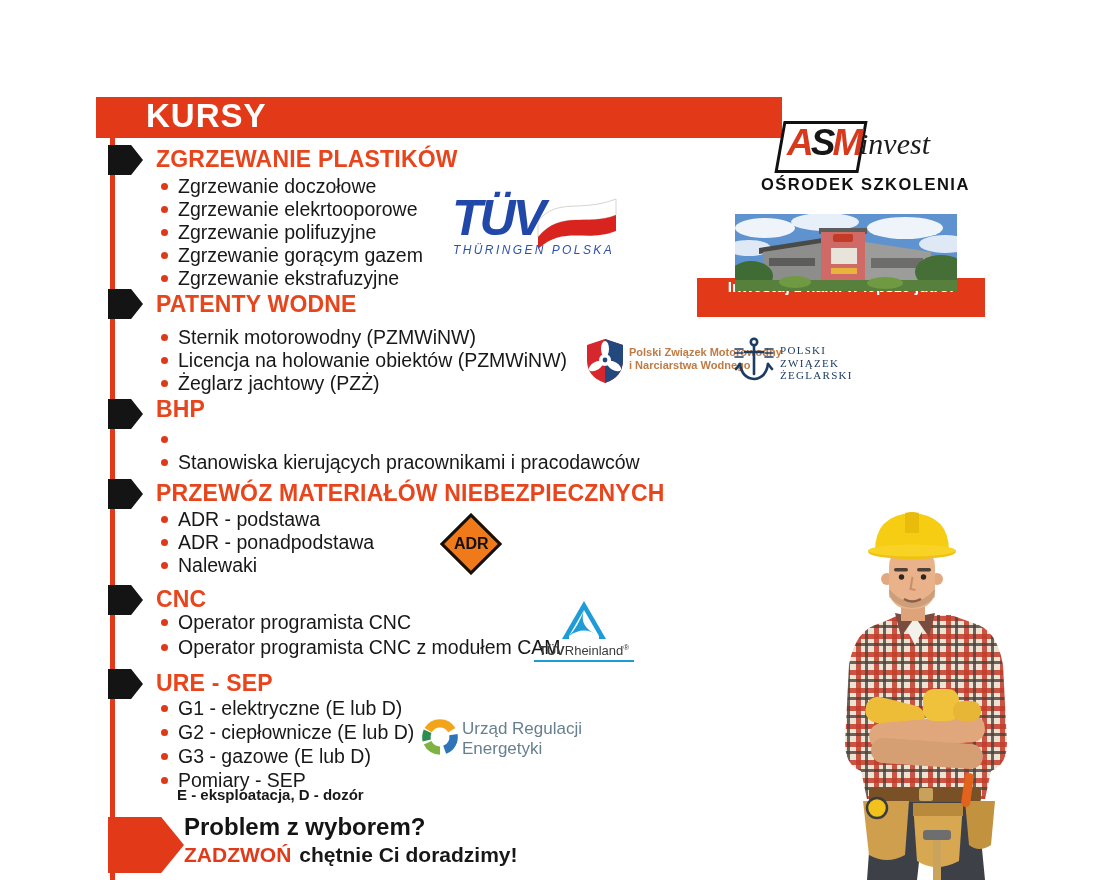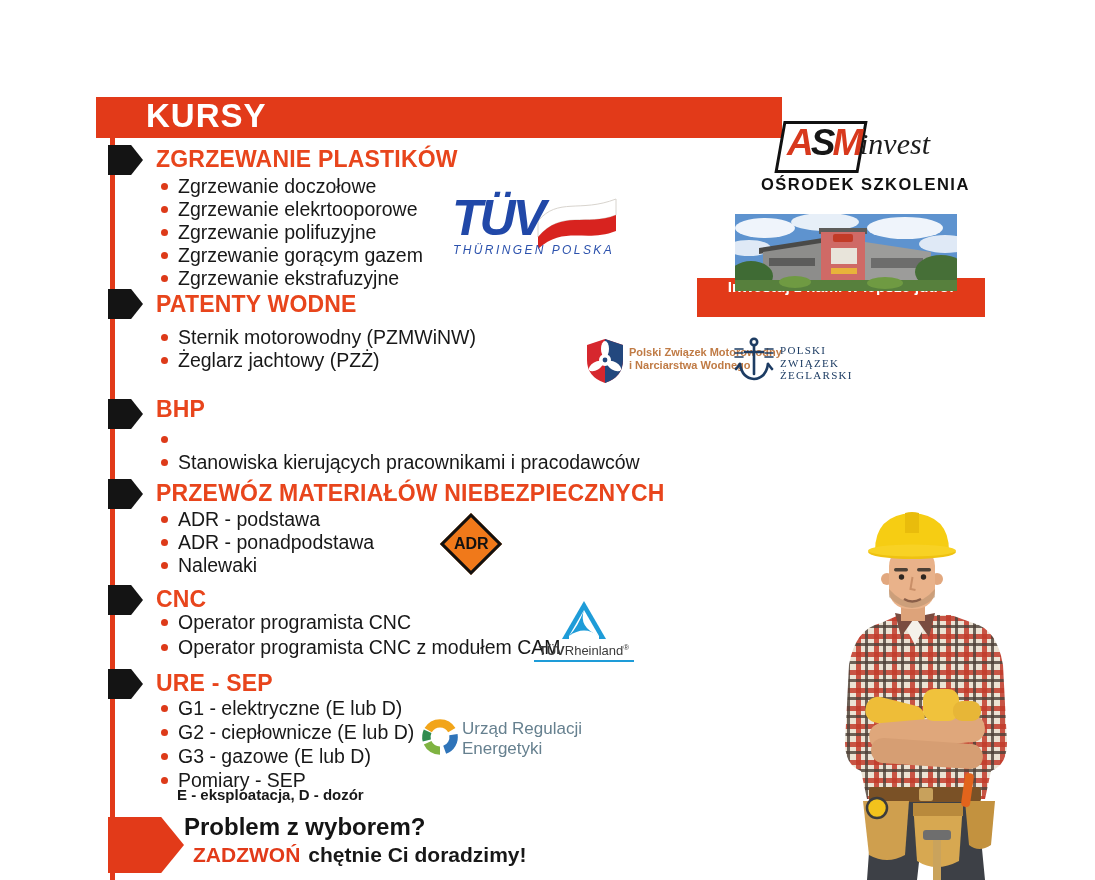--- a/index.html
+++ b/index.html
@@ -20,21 +20,21 @@
   .course-list{position:absolute;left:161px;}
   .li{display:flex;align-items:center;height:23px;font-size:19.5px;color:#181818;white-space:nowrap;}
   .li .dot{width:7px;height:7px;border-radius:50%;background:#dd3a19;margin-right:10px;flex:none;}
   .note{position:absolute;left:177px;font-size:15px;font-weight:bold;color:#181818;white-space:nowrap;}
 
   
   .footer-arrow{position:absolute;left:108px;top:817px;width:76px;height:56px;background:#e23a19;
                 clip-path:polygon(0 0,70% 0,100% 50%,70% 100%,0 100%);}
   .footer-q{position:absolute;left:184px;top:813px;font-size:24px;font-weight:bold;color:#141414;}
   .footer-call{position:absolute;left:184px;top:843px;font-size:21px;font-weight:bold;color:#181818;white-space:nowrap;}
-  .footer-call .call-word{color:#e23a19;margin-right:8px;margin-left:9px;}
+  .footer-call .call-word{color:#e23a19;margin-right:8px;}
 
   
   .asm-frame{position:absolute;left:779px;top:121px;width:78px;height:46px;border:3px solid #111;transform:skewX(-10deg);}
   .asm-letters{position:absolute;left:787px;top:122px;font-size:37px;font-weight:bold;font-style:italic;letter-spacing:-3px;}
   .asm-letters .a,.asm-letters .m{color:#d8391d;}
   .asm-letters .s{color:#161616;}
   .invest-word{position:absolute;left:860px;top:127px;font-family:"Liberation Serif",serif;font-style:italic;font-size:30px;color:#1c1c1c;}
   .center-label{position:absolute;left:761px;top:175px;font-size:16.5px;font-weight:bold;color:#111;letter-spacing:1.5px;white-space:nowrap;}
 
   
@@ -109,20 +109,24 @@
     <span class="word">TÜV</span>
     <span class="cap">THÜRINGEN POLSKA</span>
   </div>
 
   <div class="sec-arrow" style="top:289px"></div>
   <div class="sec-heading" style="top:291px">PATENTY WODNE</div>
   <div class="course-list" style="top:326px">
     <div class="li">
         <span class="dot"></span>
         <span>Sternik motorowodny (PZMWiNW)</span>
+      </div>
+    <div class="li">
+        <span class="dot"></span>
+        <span>Licencja na holowanie obiektów (PZMWiNW)</span>
       </div>
     <div class="li">
         <span class="dot"></span>
         <span>Żeglarz jachtowy (PZŻ)</span>
       </div>
   </div>
 
   <div class="pzmw">
     <svg width="40" height="46" viewBox="0 0 40 46">
       <path d="M20 1 L38 7 V22 Q38 39 20 45 Q2 39 2 22 V7 Z" fill="#d6272e"></path>

